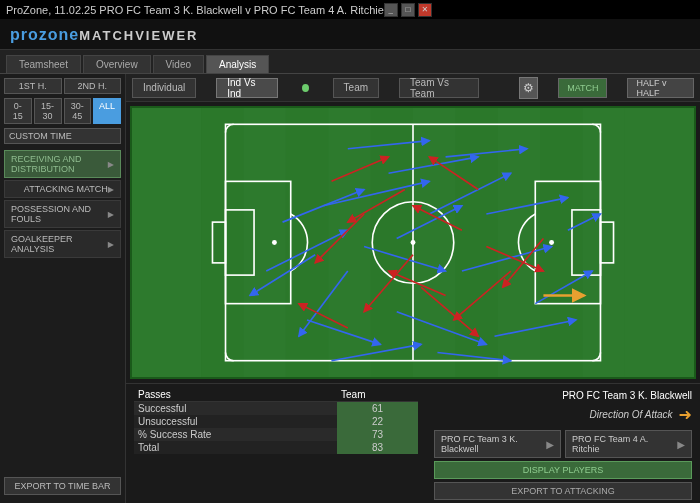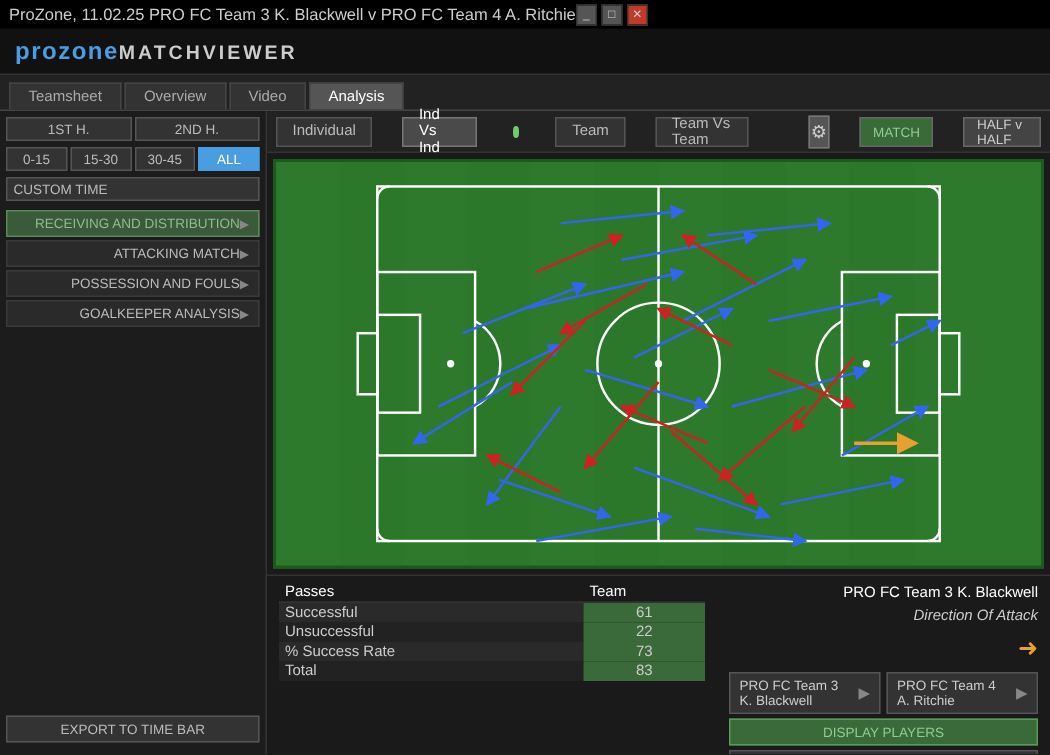--- a/index.html
+++ b/index.html
@@ -280,25 +280,24 @@
     }
 
     .team-label {
       color: #fff;
       font-size: 10px;
       text-align: right;
       padding: 2px 0;
     }
     .direction-row {
       display: flex;
-      align-items: flex-end;
+      align-items: center;
       justify-content: flex-end;
       gap: 6px;
       padding: 2px 0;
-      flex-direction: column;
     }
     .direction-label {
       color: #ccc;
       font-size: 10px;
       font-style: italic;
     }
     .direction-arrow {
       color: #e8a030;
       font-size: 16px;
     }
@@ -340,21 +339,21 @@
       color: #aaa;
       font-size: 9px;
       padding: 3px 8px;
       cursor: pointer;
       text-align: center;
       margin-top: 3px;
     }
 
     
     #sidebar-wrapper {
-      width: 178px;
+      width: 126px;
       background: #1c1c1c;
       border-right: 1px solid #333;
       flex-shrink: 0;
       position: relative;
       display: flex;
       flex-direction: column;
       padding: 4px;
     }
     .sidebar-bottom {
       position: absolute;

